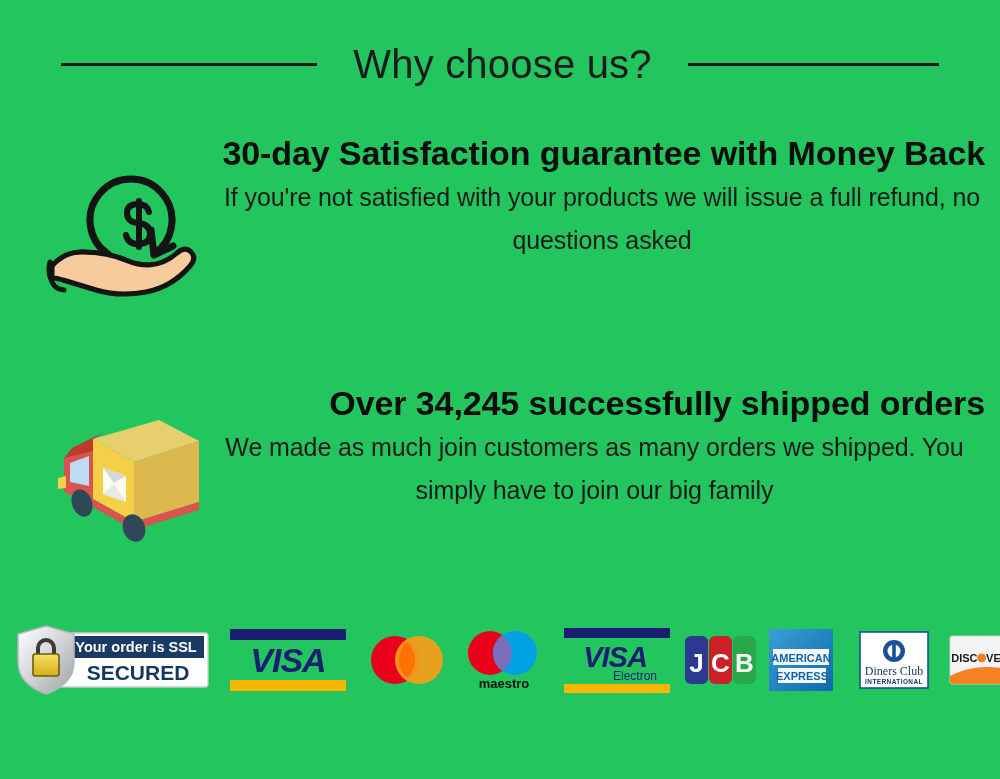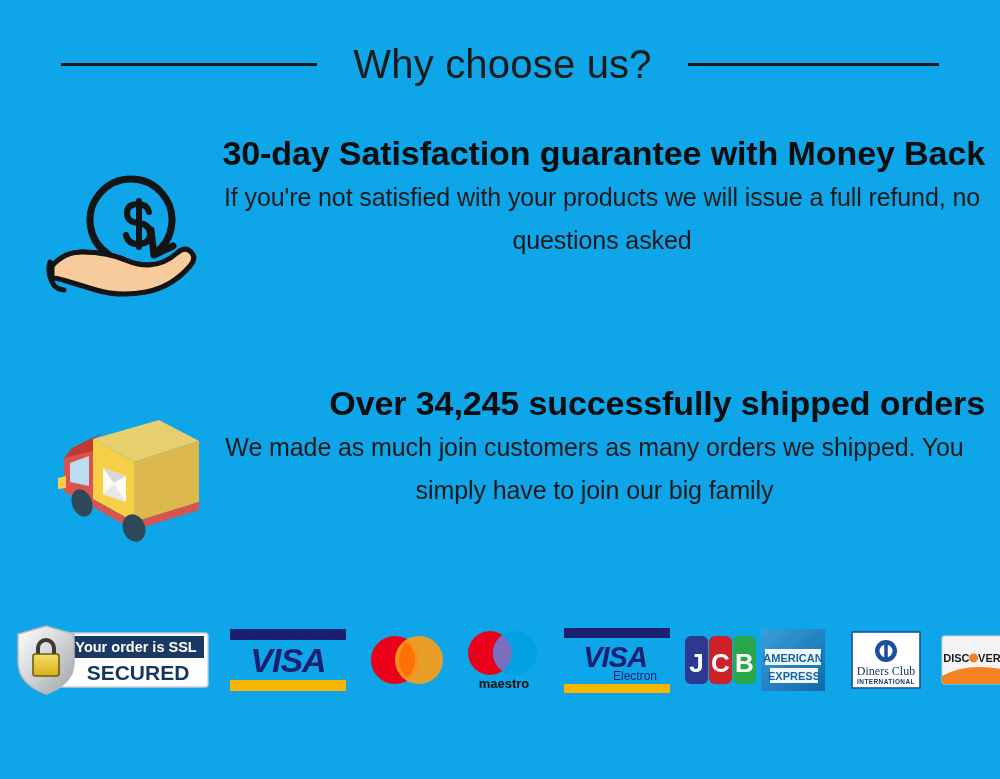--- a/index.html
+++ b/index.html
@@ -5,21 +5,21 @@
 <style>
   * { box-sizing: border-box; margin: 0; padding: 0; }
   html, body {
     width: 1000px;
     height: 779px;
     background: #ffffff;
     font-family: "Liberation Sans", "DejaVu Sans", sans-serif;
     color: #101010;
     overflow: hidden;
   }
-  .page { position: relative; width: 1000px; height: 779px; background: #0ea5e9; }
+  .page { position: relative; width: 1000px; height: 779px; background: #22c55e; }
 
   
   .header {
     position: absolute;
     top: 33px; left: 0; width: 1000px; height: 62px;
     display: flex; align-items: center; justify-content: center;
   }
   .rule { height: 3px; background: #1b1b1b; }
   .rule-left  { width: 256px; margin-right: 36px; }
   .rule-right { width: 251px; margin-left: 36px; }
@@ -83,21 +83,21 @@
     align-items: center;
   }
   .badge { display: flex; align-items: center; justify-content: center; }
 
   .b-ssl      { width: 200px; margin-left: 16px; }
   .b-visa     { width: 128px; margin-left: 14px; }
   .b-mc       { width: 90px;  margin-left: 14px; }
   .b-maestro  { width: 96px;  margin-left: 8px; }
   .b-velec    { width: 118px; margin-left: 10px; }
   .b-jcb      { width: 78px;  margin-left: 10px; }
-  .b-amex     { width: 74px;  margin-left: 0; text-align: right; }
+  .b-amex     { width: 74px;  margin-left: 8px; text-align: right; }
   .b-diners   { width: 76px;  margin-left: 22px; }
   .b-discover { width: 72px;  margin-left: 18px; }
 </style>
 </head>
 <body>
 
 <div class="page">
 
   <div class="header">
     <div class="rule rule-left"></div>

